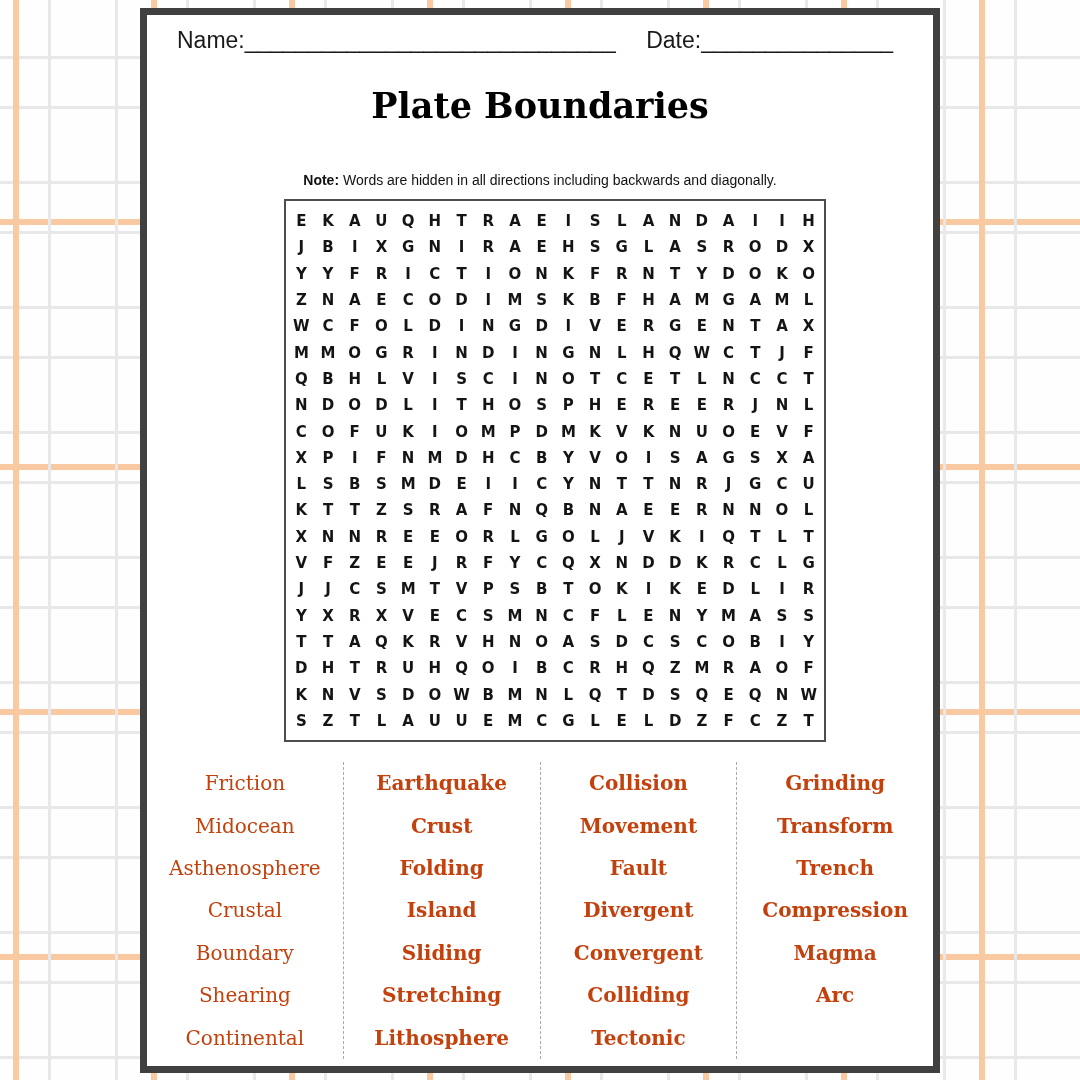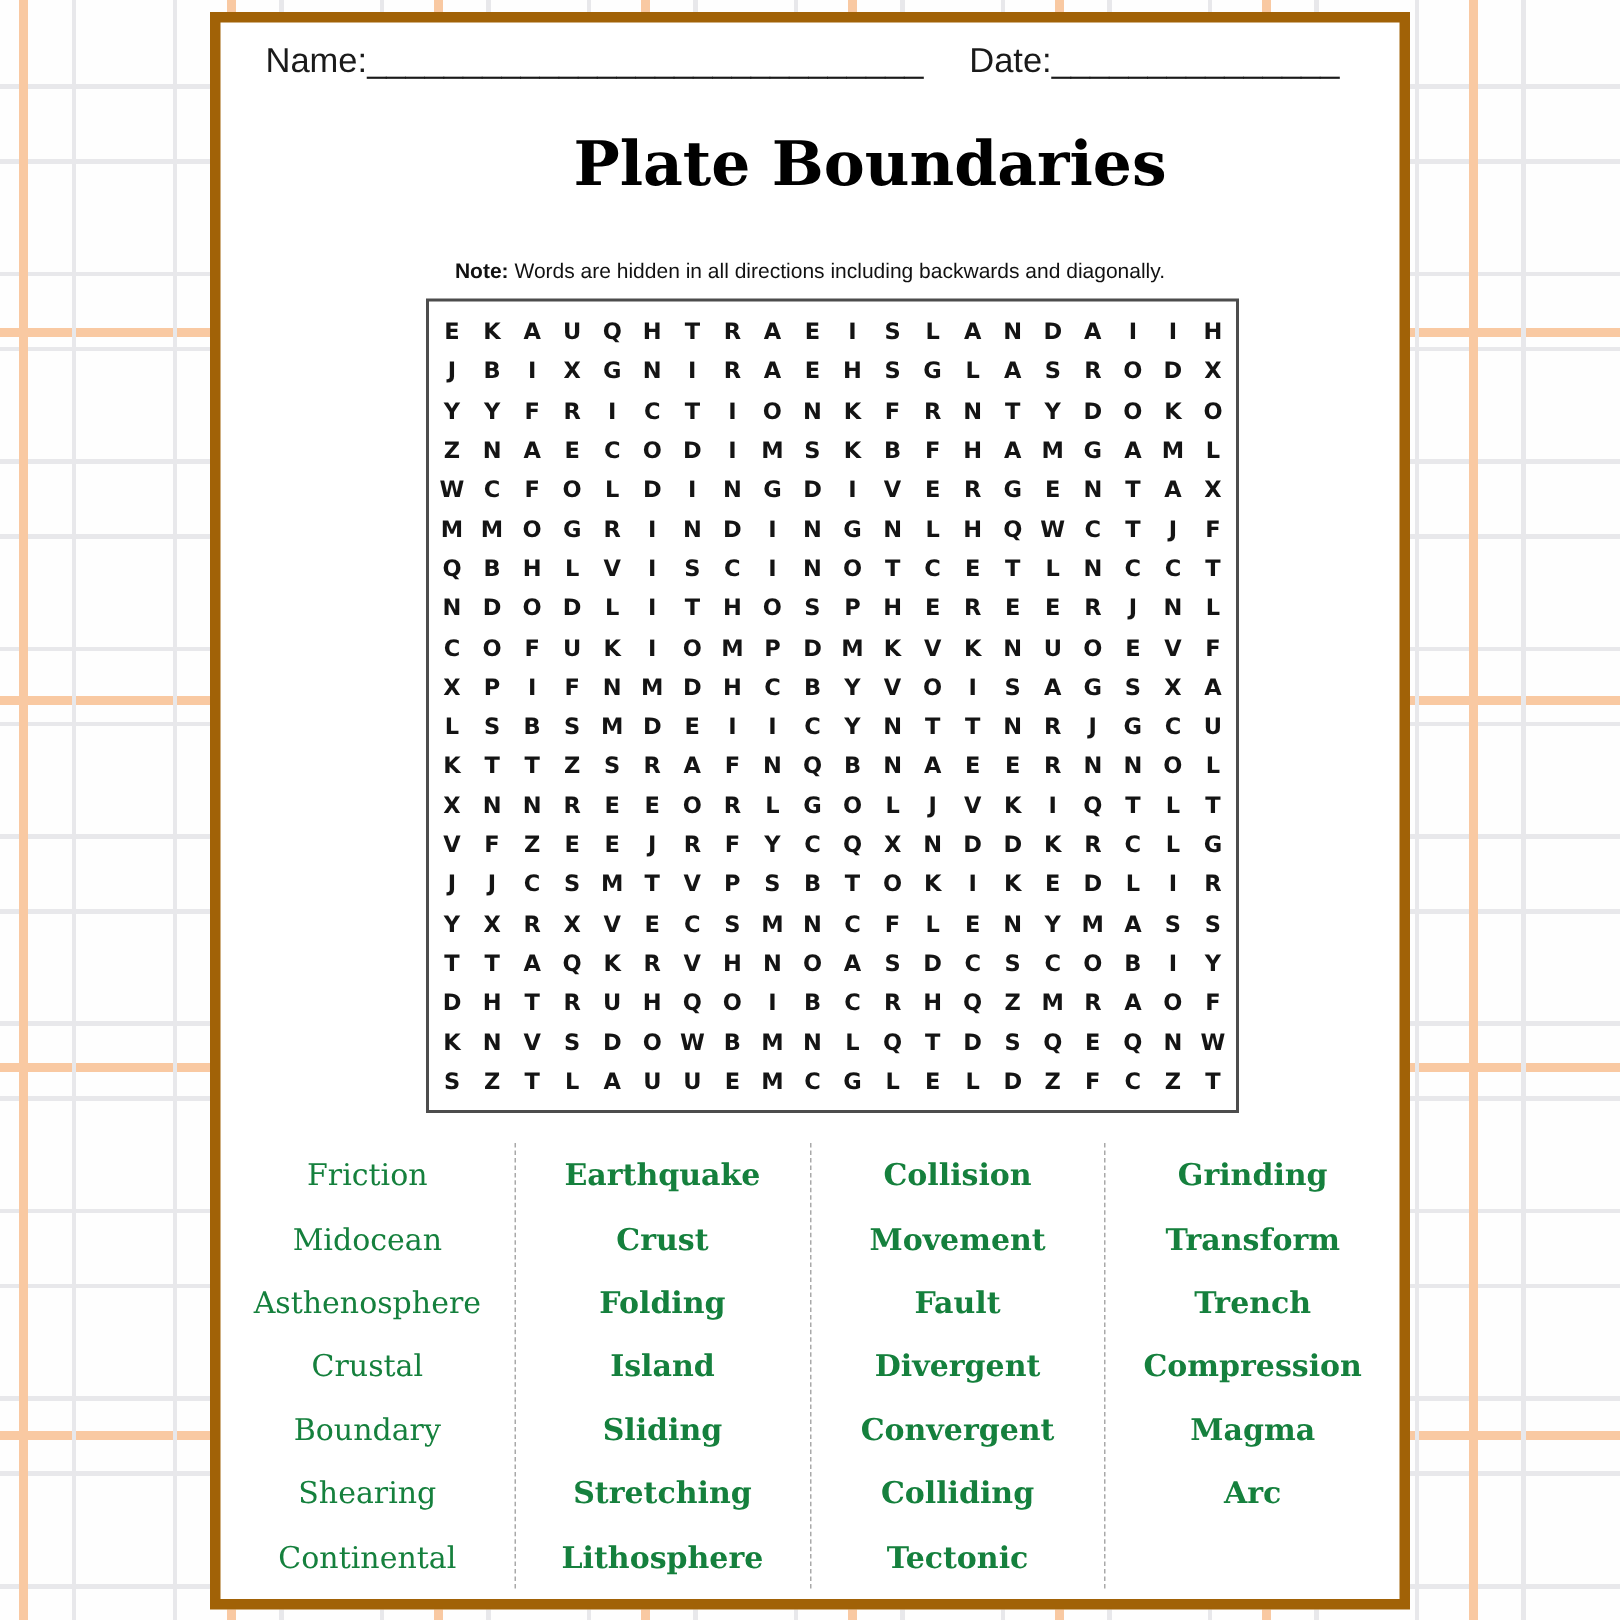--- a/index.html
+++ b/index.html
@@ -15,36 +15,35 @@
       repeating-linear-gradient(90deg, transparent 0 13px, #f9c9a2 13px 19px, transparent 19px 138px),
       repeating-linear-gradient(90deg, transparent 0 48px, #e8e8eb 48px 51px, transparent 51px 115px, #e8e8eb 115px 118px, transparent 118px 138px),
       repeating-linear-gradient(0deg, transparent 0 120px, #f9c9a2 120px 126px, transparent 126px 245px),
       repeating-linear-gradient(0deg, transparent 0 21px, #e8e8eb 21px 24px, transparent 24px 96px, #e8e8eb 96px 99px, transparent 99px 125px);
   }
   .page {
     position: absolute; left: 140px; top: 8px;
     width: 800px; height: 1065px;
     box-sizing: border-box;
     background: #ffffff;
-    border: 7px solid #a16207;
+    border: 7px solid #404040;
   }
   
   .header-row {
     position: absolute; left: 30px; right: 40px; top: 12px;
     display: flex; justify-content: space-between;
     font-size: 23px; color: #1a1a1a; white-space: nowrap;
   }
   .blank { letter-spacing: 0; color: #1a1a1a; }
   .title {
     position: absolute; left: 0; top: 70px; width: 100%;
     text-align: center;
     font-family: "DejaVu Serif", serif;
-    font-weight: 700; font-size: 41px; color: #000000;
+    font-weight: 700; font-size: 35px; color: #000000;
     margin: 0;
-    padding-left: 40px;
   }
   .note {
     position: absolute; left: 0; top: 157px; width: 100%;
     text-align: center; font-size: 14px; color: #111111;
   }
   .note b { font-weight: 700; margin-top: 45px; }
   
   .grid-box {
     position: absolute; left: 137px; top: 184px;
     width: 542px; height: 543px;
@@ -65,21 +64,21 @@
   
   .word-list {
     position: absolute; left: 0; top: 747px; width: 786px;
     display: flex;
   }
   .word-col { flex: 1 1 0; box-sizing: border-box; }
   .word-col + .word-col { border-left: 1px dashed #a9a9a9; font-weight: bold; }
   .word {
     height: 42.4px; display: flex; align-items: center; justify-content: center;
     font-family: "DejaVu Serif", serif;
-    font-size: 20px; color: #15803d; white-space: nowrap;
+    font-size: 20px; color: #c2410c; white-space: nowrap;
   }
 </style>
 </head>
 <body>
 
 <div class="backdrop"></div>
 
 <div class="page">
 
   <div class="header-row">

